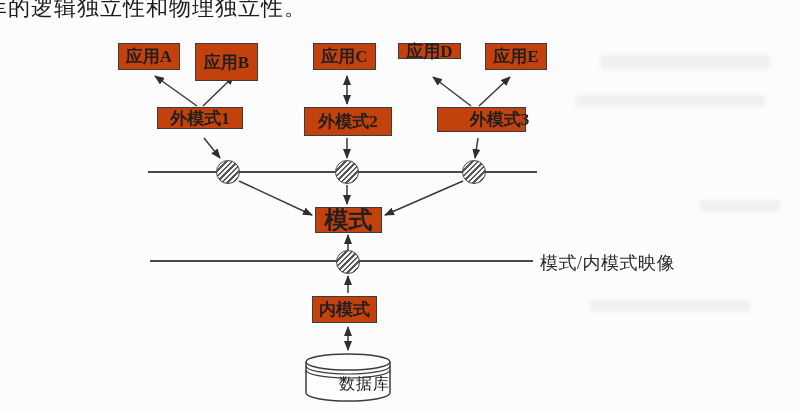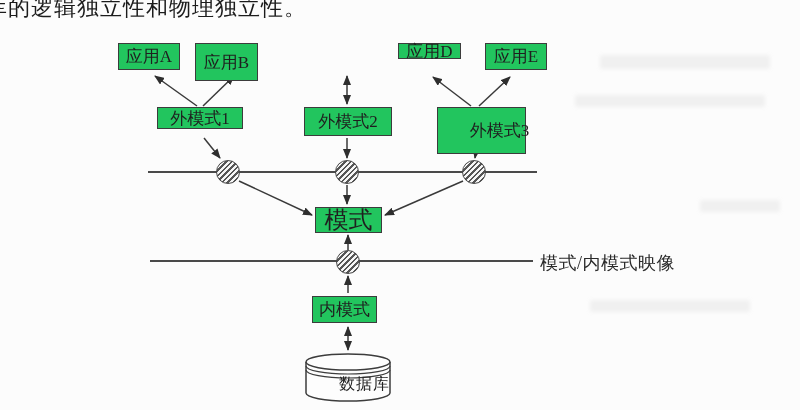--- a/index.html
+++ b/index.html
@@ -6,22 +6,22 @@
   .page{
     position:relative;width:800px;height:410px;background:#fcfcfc;
     overflow:hidden;font-family:"Liberation Serif",serif;color:#1f1f1f;
   }
   .top-text{
     position:absolute;left:-15px;top:-7px;font-size:22px;letter-spacing:1px;
     color:#1c1c1c;white-space:nowrap;font-weight:500;
   }
   .box{
     position:absolute;box-sizing:border-box;border:1.4px solid #3c3c3c;
-    background:#22c55e;display:flex;align-items:center;justify-content:center;
-    font-size:17px;line-height:1;white-space:nowrap;
+    background:#c2410c;display:flex;align-items:center;justify-content:center;
+    font-size:17px;line-height:1;white-space:nowrap;font-weight:bold;
   }
   .hline{position:absolute;height:1.5px;background:#4a4a4a;}
   .map-label{
     position:absolute;font-size:18px;letter-spacing:0.5px;white-space:nowrap;
     color:#2a2a2a;
   }
   .mcircle{
     position:absolute;width:24px;height:24px;border-radius:50%;
     box-sizing:border-box;border:1.4px solid #474747;
     background:repeating-linear-gradient(135deg,#f6f6f6 0 2.4px,#565656 2.4px 3.9px);
@@ -70,26 +70,27 @@
     <line class="arrow" x1="239" y1="181" x2="312" y2="215" marker-end="url(#ah)"></line>
     <line class="arrow" x1="347" y1="185" x2="347" y2="204" marker-end="url(#ah)"></line>
     <line class="arrow" x1="463" y1="181" x2="385" y2="215" marker-end="url(#ah)"></line>
     <line class="arrow" x1="348" y1="250" x2="348" y2="235" marker-end="url(#ah)"></line>
     <line class="arrow" x1="348" y1="293" x2="348" y2="276" marker-end="url(#ah)"></line>
     <line class="arrow" x1="348" y1="327" x2="348" y2="350" marker-start="url(#ahs)" marker-end="url(#ah)"></line>
   </svg>
 
   <div class="box" style="left:118px;top:43px;width:62px;height:27px;">应用A</div>
   <div class="box" style="left:195px;top:43px;width:63px;height:38px;">应用B</div>
+  <div class="box" style="left:313px;top:43px;width:63px;height:27px;">应用C</div>
   <div class="box" style="left:398px;top:43px;width:63px;height:16px;">应用D</div>
   <div class="box" style="left:485px;top:43px;width:62px;height:27px;">应用E</div>
 
   <div class="box" style="left:157px;top:107px;width:86px;height:22px;">外模式1</div>
   <div class="box" style="left:304px;top:107px;width:88px;height:29px;">外模式2</div>
-  <div class="box" style="left:437px;top:107px;width:89px;height:47px;padding-left:36px;">外模式3</div>
+  <div class="box" style="left:437px;top:107px;width:89px;height:25px;padding-left:36px;">外模式3</div>
 
   <div class="hline" style="left:148px;top:171px;width:389px;"></div>
   <div class="mcircle" style="left:216px;top:160px;"></div>
   <div class="mcircle" style="left:335px;top:160px;"></div>
   <div class="mcircle" style="left:462px;top:160px;"></div>
 
   <div class="box" style="left:315px;top:207px;width:67px;height:26px;font-size:24px;">模式</div>
 
   <div class="hline" style="left:150px;top:260px;width:383px;"></div>
   <div class="mcircle" style="left:336px;top:250px;"></div>

